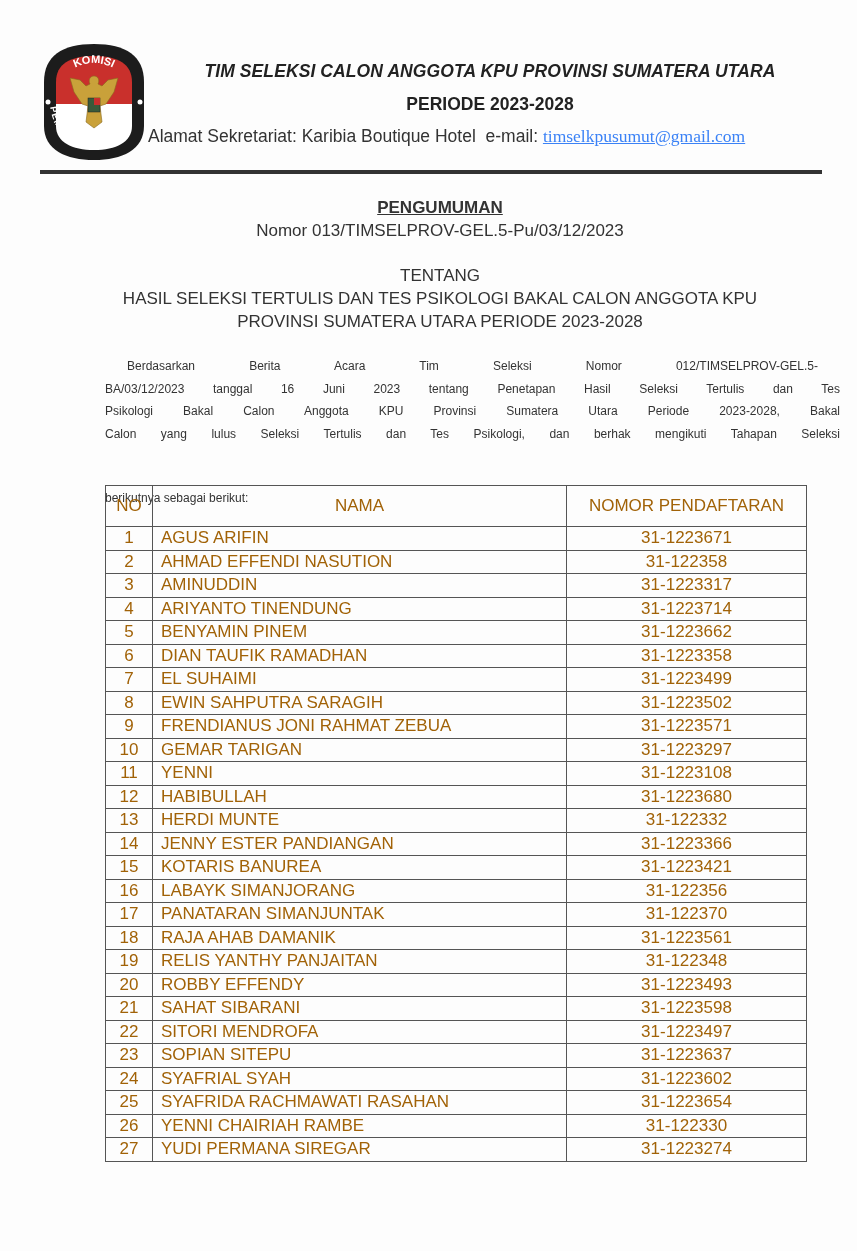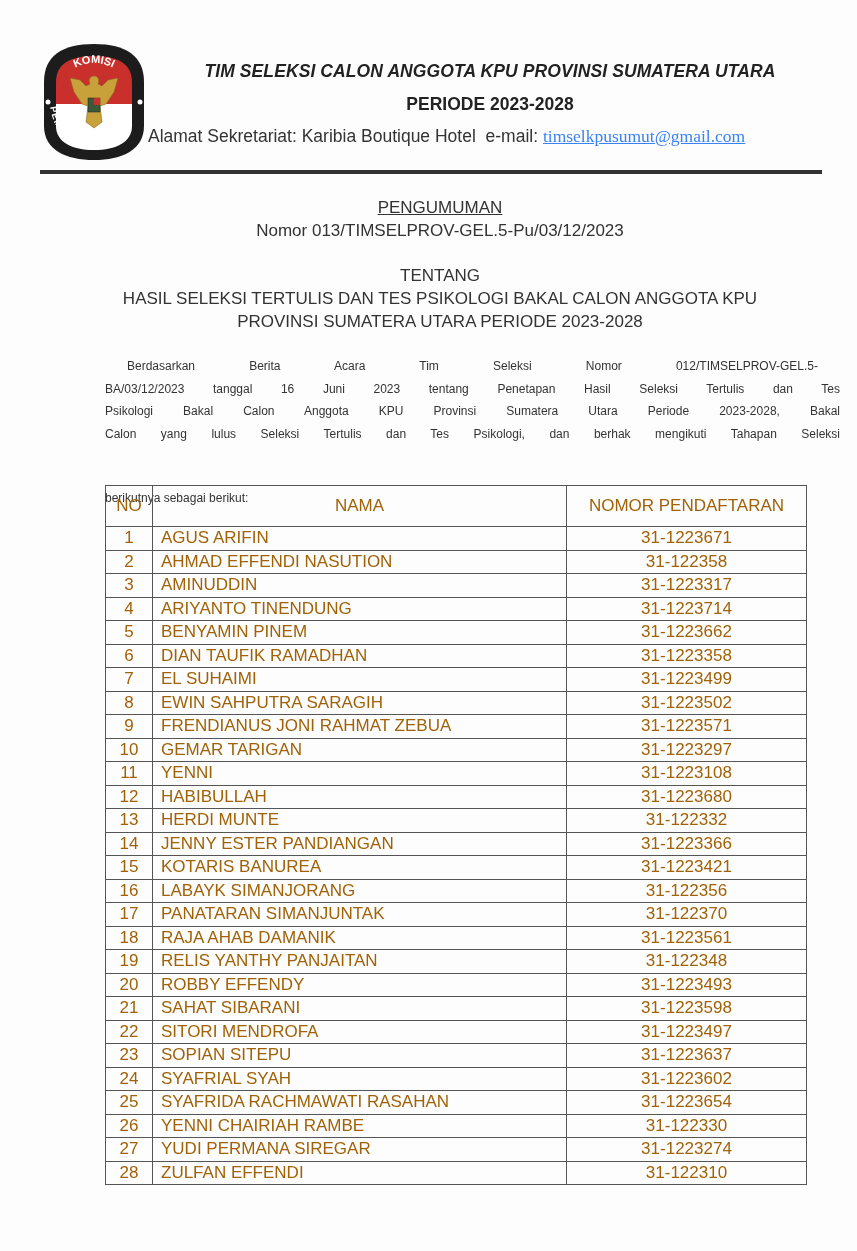--- a/index.html
+++ b/index.html
@@ -11,21 +11,21 @@
       font-family: "Liberation Sans", sans-serif; font-weight: bold; font-size: 17.5px; color: #222; letter-spacing: 0.1px; font-style: italic; }
     .header-period { position: absolute; left: 150px; top: 94px; width: 680px; text-align: center;
       font-family: "Liberation Sans", sans-serif; font-weight: bold; font-size: 17.5px; color: #222; }
     .header-address { position: absolute; left: 148px; top: 126px; width: 690px;
       font-family: "Liberation Sans", sans-serif; font-size: 17.5px; color: #333; white-space: nowrap; }
     .header-address .email { color: #3b82f6; text-decoration: underline; font-family: Liberation Serif, serif; }
     .header-rule { position: absolute; left: 40px; top: 170px; width: 782px; height: 4px; background: #333; }
 
     .title-block { position: absolute; left: 80px; top: 196px; width: 720px; text-align: center;
       font-family: "Liberation Sans", sans-serif; font-size: 17px; color: #333; line-height: 23px; }
-    .title-block .underline { text-decoration: underline; }
+    .title-block .underline { text-decoration: underline; font-weight: bold; }
     .title-block .gap { height: 22px; }
 
     .para { position: absolute; left: 105px; top: 355px; width: 713px;
       font-family: "Liberation Sans", sans-serif; font-size: 12px; color: #333; line-height: 22.5px; }
     .para .line { display: block; text-align: justify; text-align-last: justify; white-space: nowrap; }
     .para .line.first { text-indent: 0; }
     .para .line.last { text-align-last: left; margin-top: 42px; }
 
     table.results { position: absolute; left: 105px; top: 485px; width: 702px; border-collapse: collapse;
       font-family: "Liberation Sans", sans-serif; font-size: 17px; color: #a16207; }
@@ -234,20 +234,15 @@
         <tr>
           <td class="c-no">26</td>
           <td class="c-name">YENNI CHAIRIAH RAMBE</td>
           <td class="c-reg">31-122330</td>
         </tr>
         <tr>
           <td class="c-no">27</td>
           <td class="c-name">YUDI PERMANA SIREGAR</td>
           <td class="c-reg">31-1223274</td>
         </tr>
-        <tr>
-          <td class="c-no">28</td>
-          <td class="c-name">ZULFAN EFFENDI</td>
-          <td class="c-reg">31-122310</td>
-        </tr>
       </tbody>
   </table>
 </div>
 
 </body></html>

